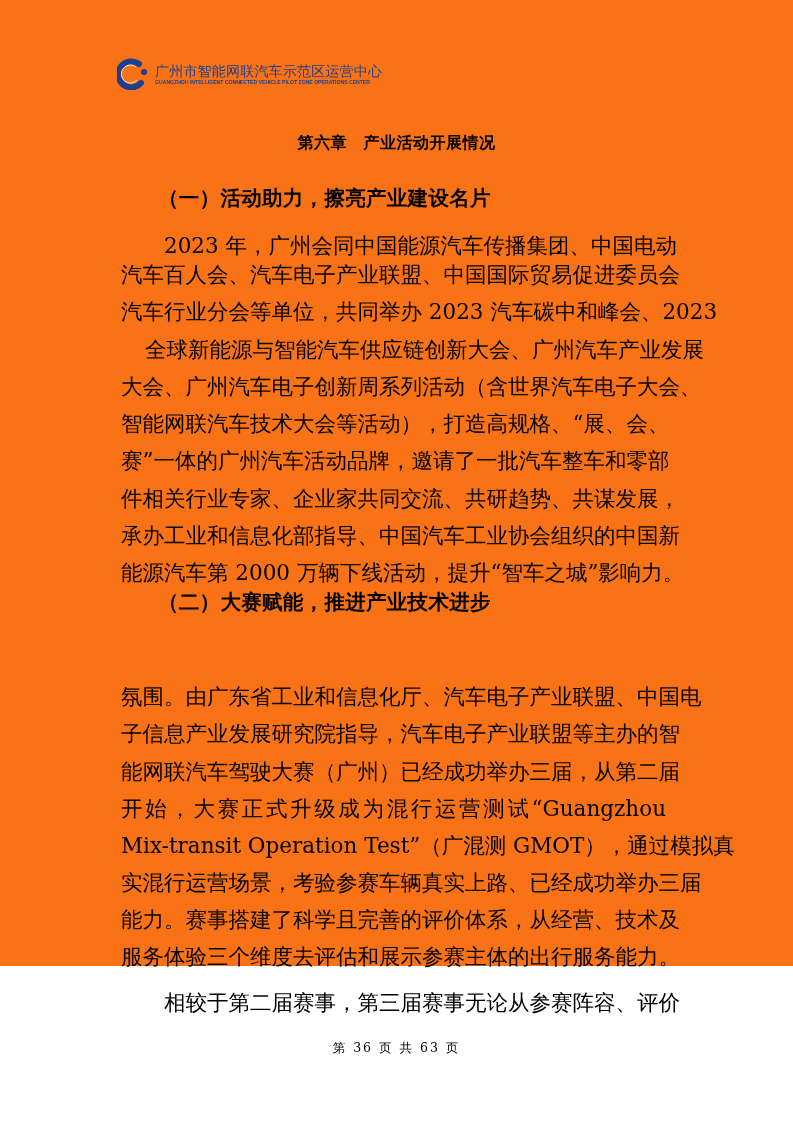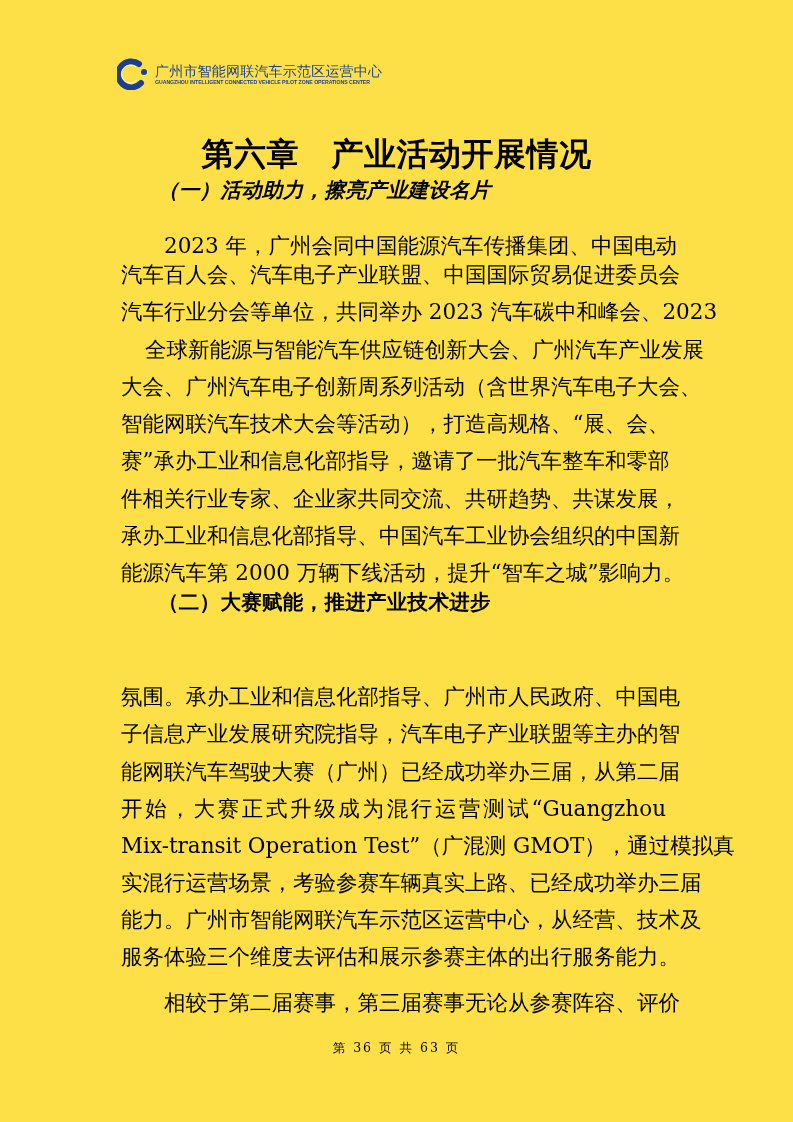--- a/index.html
+++ b/index.html
@@ -1,26 +1,26 @@
 <!DOCTYPE html>
 <html><head>
 <meta charset="utf-8">
 <style>
   html, body { margin: 0; padding: 0; background: #ffffff; }
   body { width: 793px; height: 1122px; position: relative; overflow: hidden; }
-  .page { position: absolute; left: 0; top: 0; width: 793px; height: 1122px; background: #fde047; }
+  .page { position: absolute; left: 0; top: 0; width: 793px; height: 966px; background: #f97316; }
 
   .logo { position: absolute; left: 117px; top: 58px; display: flex; align-items: center; }
   .logo-mark { width: 34px; height: 32px; position: relative; }
   .logo-text { margin-left: 4px; display: flex; flex-direction: column; }
   .logo-cn { font-family: "DejaVu Sans", sans-serif; font-size: 14px; color: #1d3f8f; letter-spacing: 0.2px; line-height: 16px; white-space: nowrap; }
   .logo-en { font-family: "Liberation Sans", sans-serif; font-size: 5.2px; color: #1d3f8f; font-weight: bold; line-height: 7px; white-space: nowrap; letter-spacing: -0.05px; }
 
   .chapter-title { position: absolute; left: 0; width: 793px; top: 133px; text-align: center;
-    font-family: Liberation Serif, serif; font-size: 32px; font-weight: bold; color: #000; white-space: pre; letter-spacing: 0.5px; }
+    font-family: Liberation Serif, serif; font-size: 16px; font-weight: bold; color: #000; white-space: pre; letter-spacing: 0.5px; }
 
   .section-heading { position: absolute; left: 158px; font-family: "DejaVu Sans", sans-serif;
     font-size: 20.5px; font-weight: bold; color: #000; white-space: nowrap; letter-spacing: 0.3px; }
 
   .para-line { position: absolute; left: 121px; width: 545px; font-family: "DejaVu Serif", serif;
     font-size: 21.5px; color: #000; white-space: nowrap; text-align: justify; text-align-last: justify; line-height: 30px; }
   .para-line.indent { left: 164px; width: 502px; margin-top: 8px; }
   .para-line.last { text-align-last: left; }
 
   .footer { position: absolute; left: 0; width: 793px; top: 1040px; text-align: center;
@@ -40,37 +40,37 @@
       </svg>
     </div>
     <div class="logo-text">
       <span class="logo-cn">广州市智能网联汽车示范区运营中心</span>
       <span class="logo-en">GUANGZHOU INTELLIGENT CONNECTED VEHICLE PILOT ZONE OPERATIONS CENTER</span>
     </div>
   </div>
 
   <div class="chapter-title">第六章　产业活动开展情况</div>
 
-  <div class="section-heading" style="top:176px;font-style:italic;">（一）活动助力，擦亮产业建设名片</div>
+  <div class="section-heading" style="top:184px;">（一）活动助力，擦亮产业建设名片</div>
   <div class="para-line indent" style="top:223px;">2023 年，广州会同中国能源汽车传播集团、中国电动</div>
   <div class="para-line" style="top:260px;">汽车百人会、汽车电子产业联盟、中国国际贸易促进委员会</div>
   <div class="para-line" style="top:297px;">汽车行业分会等单位，共同举办 2023 汽车碳中和峰会、2023</div>
   <div class="para-line" style="top:335px;margin-left:24px;">全球新能源与智能汽车供应链创新大会、广州汽车产业发展</div>
   <div class="para-line" style="top:372px;">大会、广州汽车电子创新周系列活动（含世界汽车电子大会、</div>
   <div class="para-line" style="top:409px;">智能网联汽车技术大会等活动），打造高规格、“展、会、</div>
-  <div class="para-line" style="top:446px;">赛”承办工业和信息化部指导，邀请了一批汽车整车和零部</div>
+  <div class="para-line" style="top:446px;">赛”一体的广州汽车活动品牌，邀请了一批汽车整车和零部</div>
   <div class="para-line" style="top:484px;">件相关行业专家、企业家共同交流、共研趋势、共谋发展，</div>
   <div class="para-line" style="top:521px;">承办工业和信息化部指导、中国汽车工业协会组织的中国新</div>
   <div class="para-line last" style="top:558px;">能源汽车第 2000 万辆下线活动，提升“智车之城”影响力。</div>
 
   <div class="section-heading" style="top:588px;">（二）大赛赋能，推进产业技术进步</div>
-  <div class="para-line" style="top:682px;">氛围。承办工业和信息化部指导、广州市人民政府、中国电</div>
+  <div class="para-line" style="top:682px;">氛围。由广东省工业和信息化厅、汽车电子产业联盟、中国电</div>
   <div class="para-line" style="top:719px;">子信息产业发展研究院指导，汽车电子产业联盟等主办的智</div>
   <div class="para-line" style="top:757px;">能网联汽车驾驶大赛（广州）已经成功举办三届，从第二届</div>
   <div class="para-line" style="top:794px;">开始，大赛正式升级成为混行运营测试“Guangzhou</div>
   <div class="para-line" style="top:831px;">Mix-transit Operation Test”（广混测 GMOT），通过模拟真</div>
   <div class="para-line" style="top:868px;">实混行运营场景，考验参赛车辆真实上路、已经成功举办三届</div>
-  <div class="para-line" style="top:905px;">能力。广州市智能网联汽车示范区运营中心，从经营、技术及</div>
+  <div class="para-line" style="top:905px;">能力。赛事搭建了科学且完善的评价体系，从经营、技术及</div>
   <div class="para-line last" style="top:942px;">服务体验三个维度去评估和展示参赛主体的出行服务能力。</div>
   <div class="para-line indent" style="top:980px;">相较于第二届赛事，第三届赛事无论从参赛阵容、评价</div>
 
   <div class="footer">第 36 页 共 63 页</div>
 </div>
 
 </body></html>

